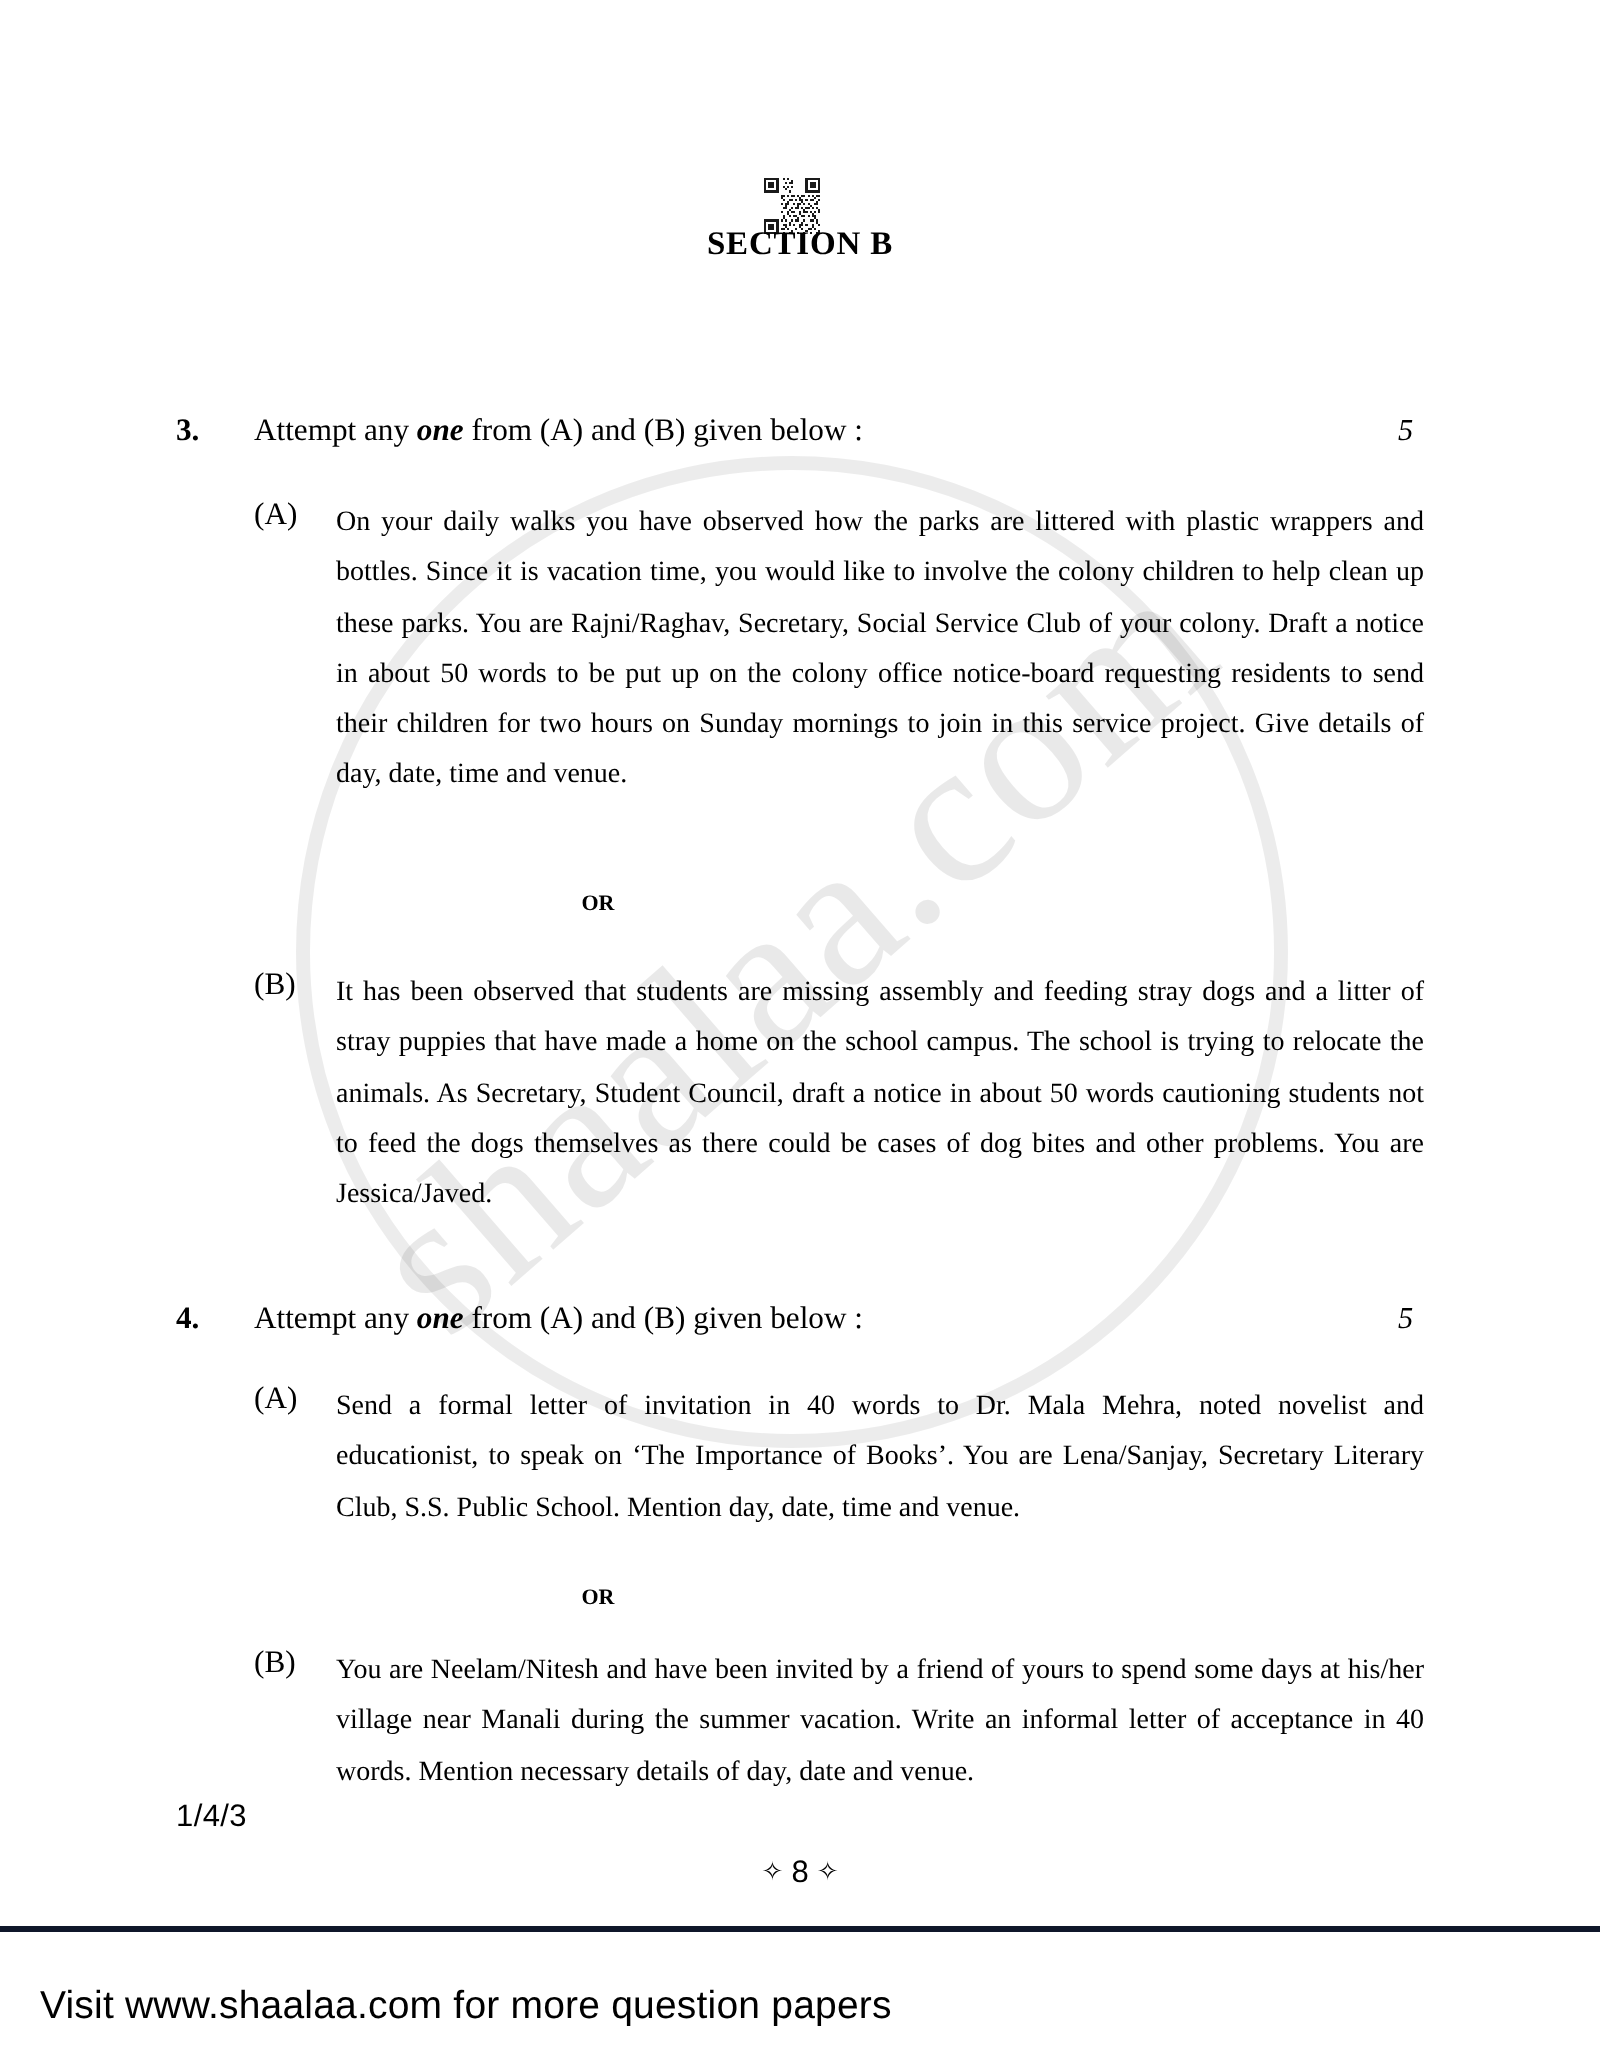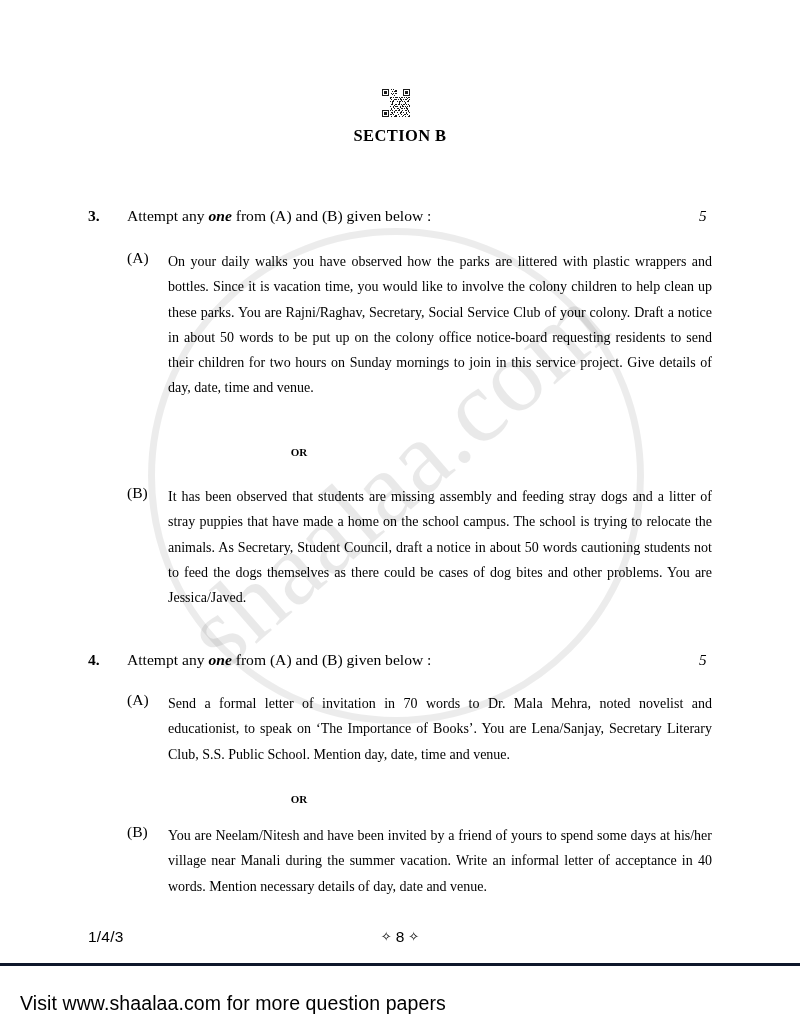--- a/index.html
+++ b/index.html
@@ -74,21 +74,21 @@
     top: 88px;
     width: 30px;
     height: 30px;
   }
   .qr-wrap svg { display: block; }
 
   
   .section-heading {
     position: absolute;
     left: 0;
-    top: 126px;
+    top: 112px;
     width: 800px;
     text-align: center;
     font-weight: bold;
     font-size: 16.5px;
     letter-spacing: 0.4px;
   }
   .section-heading .inner { display: inline-block; margin-left: 0px; }
 
   .subheading-row {
     position: absolute;
@@ -169,21 +169,21 @@
     width: 316px;
     text-align: center;
     font-weight: bold;
     font-size: 11px;
   }
 
   
   .paper-code {
     position: absolute;
     left: 88px;
-    top: 928px;
+    top: 900px;
     font-family: "Liberation Sans", "DejaVu Sans", sans-serif;
     font-size: 15.5px;
     letter-spacing: 0.2px;
   }
   .page-number {
     position: absolute;
     left: 0;
     top: 928px;
     width: 800px;
     text-align: center;
@@ -382,21 +382,21 @@
     </div>
 
     <div class="q-stem" style="top:651px; left:0; width:800px;">
       <span class="q-num">4.</span>
       <span class="q-stem-text"><span>Attempt any </span><i>one</i><span> from (A) and (B) given below :</span></span>
       <span class="q-marks">5</span>
     </div>
 
     <div class="sub-block" style="left:127px; top:691px;">
       <div class="sub-label">(A)</div>
-      <div class="sub-body">Send a formal letter of invitation in 70 words to Dr. Mala Mehra, noted novelist and educationist, to speak on ‘The Importance of Books’. You are Lena/Sanjay, Secretary Literary Club, S.S. Public School. Mention day, date, time and venue.</div>
+      <div class="sub-body">Send a formal letter of invitation in 40 words to Dr. Mala Mehra, noted novelist and educationist, to speak on ‘The Importance of Books’. You are Lena/Sanjay, Secretary Literary Club, S.S. Public School. Mention day, date, time and venue.</div>
     </div>
 
     <div class="or-divider" style="top:793px;">OR</div>
 
     <div class="sub-block" style="left:127px; top:823px;">
       <div class="sub-label">(B)</div>
       <div class="sub-body">You are Neelam/Nitesh and have been invited by a friend of yours to spend some days at his/her village near Manali during the summer vacation. Write an informal letter of acceptance in 40 words. Mention necessary details of day, date and venue.</div>
     </div>
 
     <div class="paper-code">1/4/3</div>

